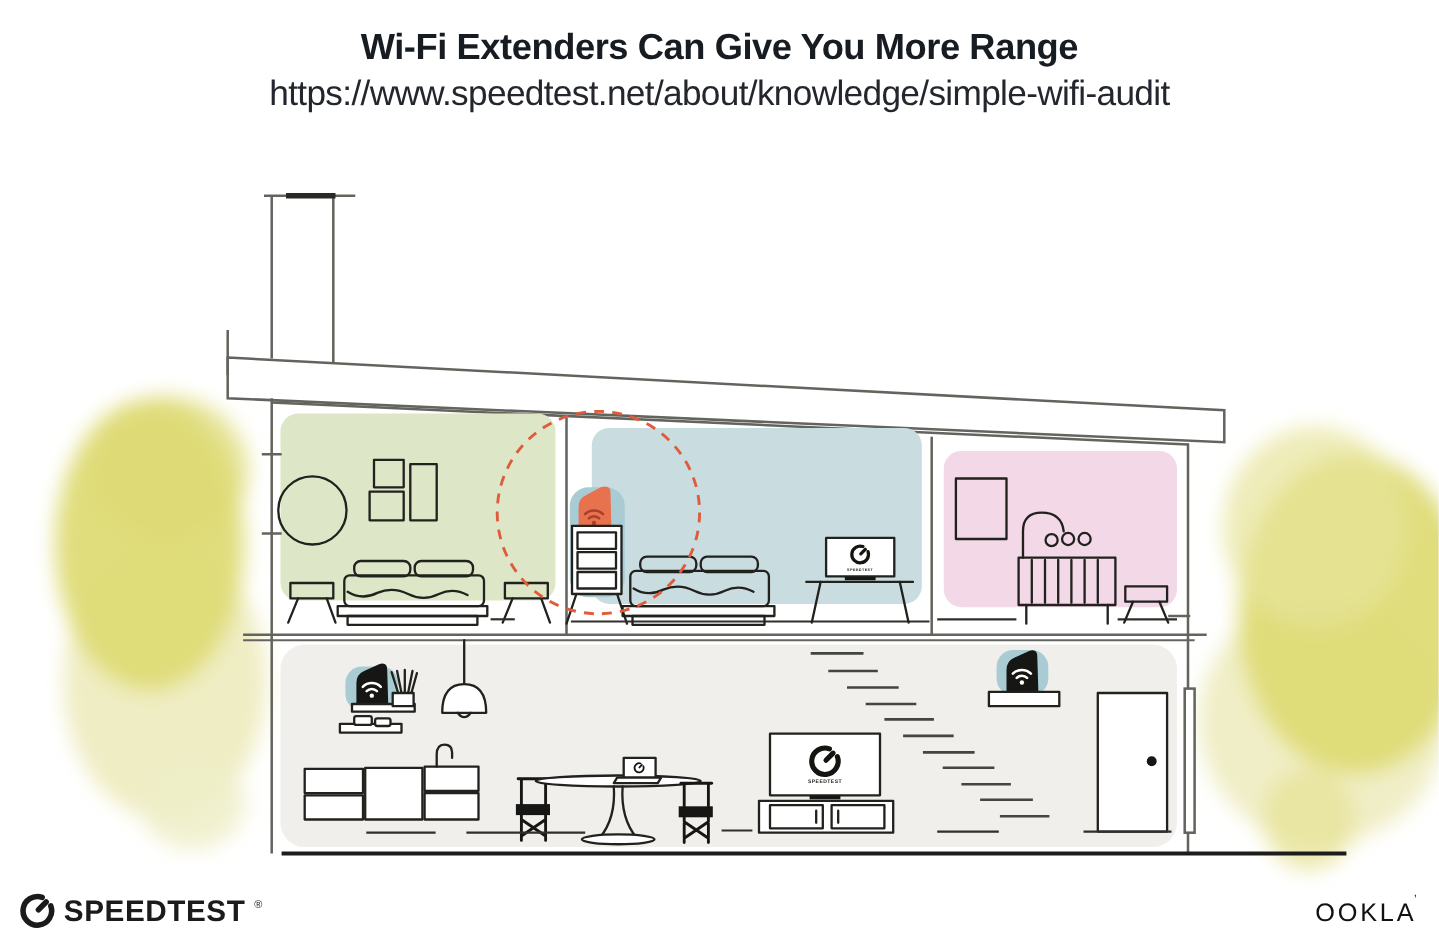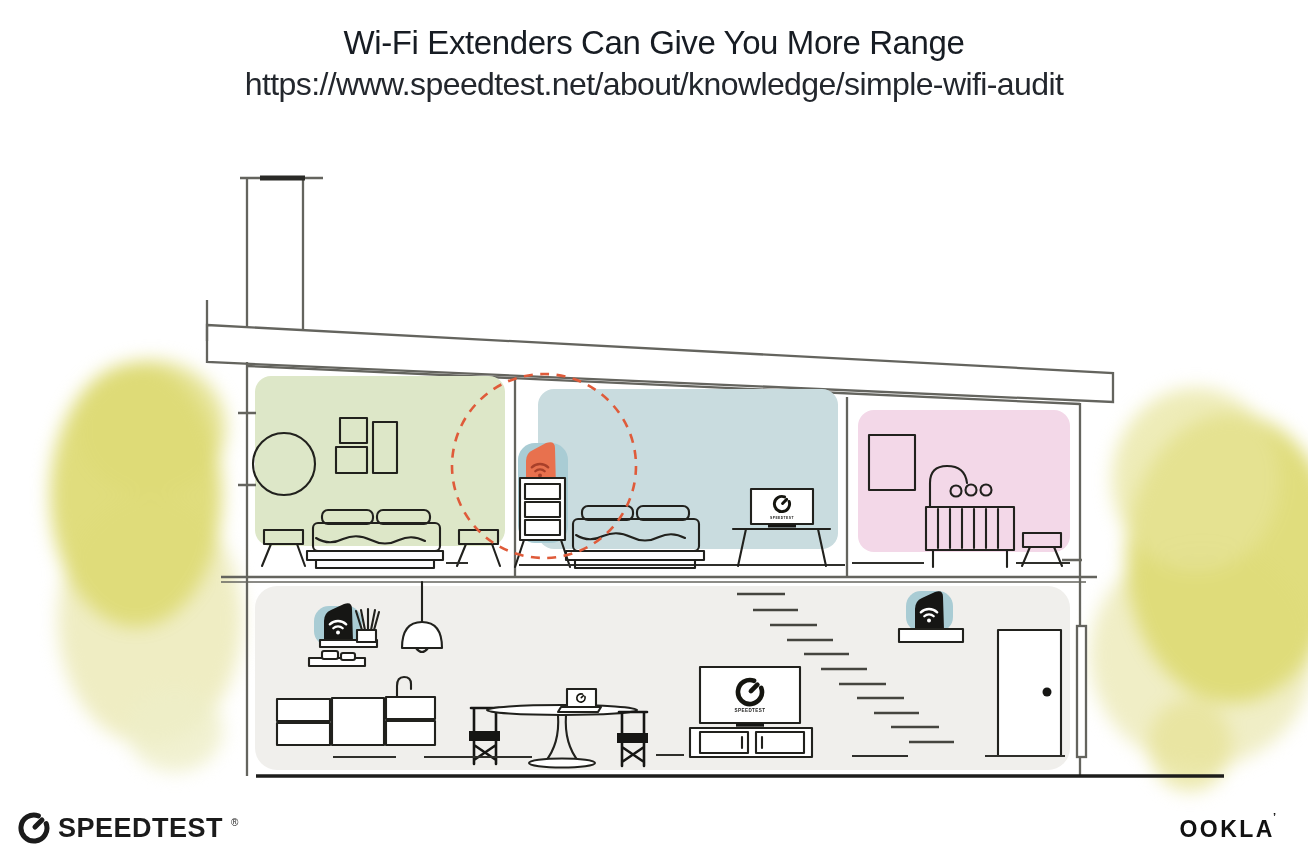--- a/index.html
+++ b/index.html
@@ -1,19 +1,19 @@
 <!DOCTYPE html>
 <html><head>
 <meta charset="utf-8">
 <style>
   html,body{margin:0;padding:0;background:#ffffff;}
   .page{position:relative;width:1308px;height:861px;overflow:hidden;background:#fff;
         font-family:"Liberation Sans","DejaVu Sans",sans-serif;}
   .hdr{position:absolute;left:0;top:0;width:1308px;text-align:center;z-index:5;}
-  .hdr h1{margin:24px 0 4px 0;font-size:33px;font-weight:400;letter-spacing:-.4px;color:#171c23;}
+  .hdr h1{margin:24px 0 4px 0;font-size:33px;font-weight:700;letter-spacing:-.4px;color:#171c23;}
   .hdr .url{font-size:32px;font-weight:400;letter-spacing:-.6px;color:#23272d;text-align:center;}
   svg.scene{position:absolute;left:0;top:0;z-index:1;}
   .blur9{filter:blur(9px);}
   
   .st{stroke:#64645e;stroke-width:2.3;fill:none;}
   .stw{stroke:#64645e;stroke-width:2.3;fill:#ffffff;}
   .st-thin{stroke:#64645e;stroke-width:1.7;fill:none;}
   .gnd{stroke:#1d1d1b;stroke-width:3.6;fill:none;}
   
   .f{stroke:#21211d;stroke-width:2.1;fill:none;stroke-linecap:round;stroke-linejoin:round;}
@@ -25,21 +25,21 @@
   .wifi-white{stroke:#ffffff;fill:#ffffff;}
   .wifi-dk{stroke:#a8402a;fill:#a8402a;}
   .gauge-dk{stroke:#15150f;fill:none;}
   text.tvlabel{font-family:"Liberation Sans",sans-serif;font-weight:700;letter-spacing:.4px;
                fill:#1b1b19;text-anchor:middle;}
   
   .ftr{position:absolute;left:0;top:806px;width:1308px;height:55px;z-index:5;}
   .sp-logo{position:absolute;left:18px;top:6px;display:flex;align-items:center;gap:8px;color:#1b1b1b;}
   .sp-logo .word{font-size:27px;font-weight:700;letter-spacing:.5px;}
   .sp-logo sup{font-size:10px;vertical-align:top;position:relative;top:-6px;}
-  .ook-logo{position:absolute;right:30px;top:10px;color:#111;font-size:23px;font-weight:700;letter-spacing:2.5px;}
+  .ook-logo{position:absolute;right:18px;top:10px;color:#111;font-size:23px;font-weight:400;letter-spacing:2.5px;}
   .ook-logo sup{font-size:11px;letter-spacing:0;position:relative;top:-7px;left:-2px;}
 </style>
 </head>
 <body>
 
 <div class="page">
 
   <div class="hdr">
     <h1>Wi-Fi Extenders Can Give You More Range</h1>
     <div class="url">https://www.speedtest.net/about/knowledge/simple-wifi-audit</div>

